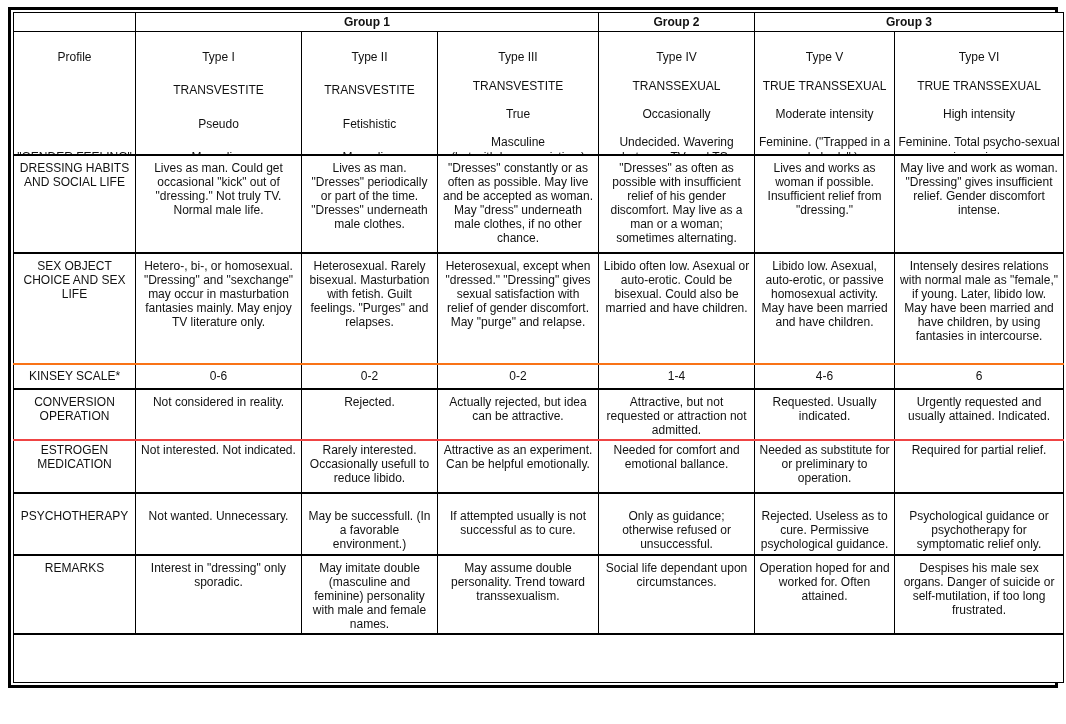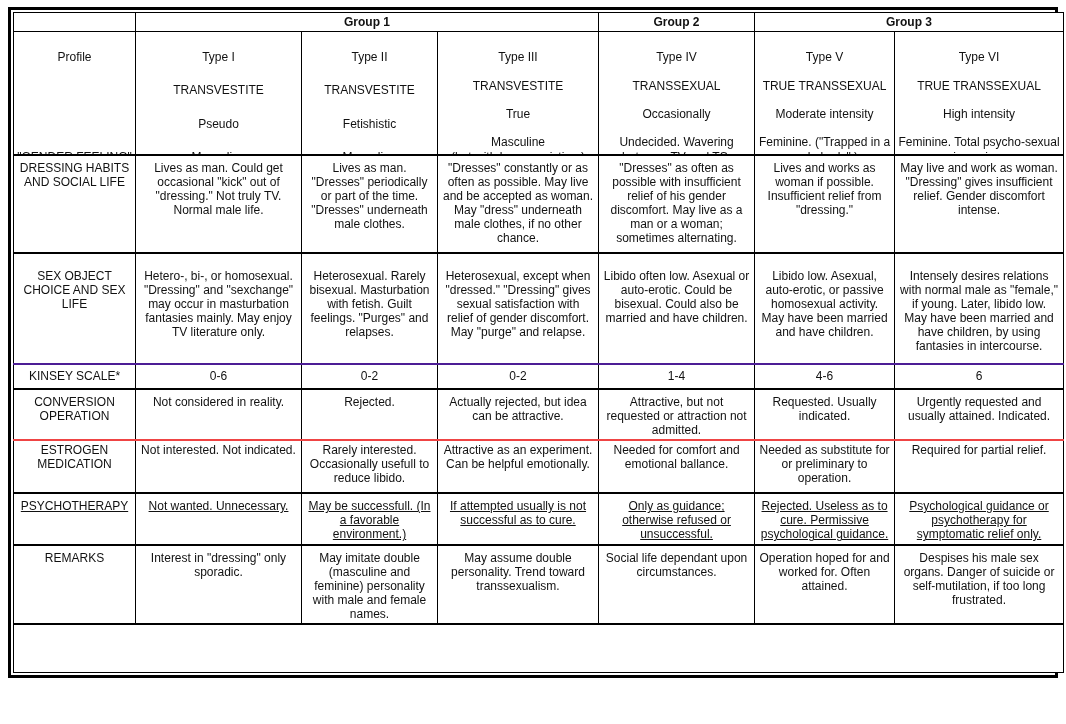--- a/index.html
+++ b/index.html
@@ -71,25 +71,25 @@
   tr.profile-row td.profile-label {
     padding: 4px 3px;
   }
   .vstack {
     display: flex;
     flex-direction: column;
     justify-content: space-between;
     height: 100%;
   }
   tr.r-dressing td { height: 98px; border-bottom: 2px solid #000; padding-top: 5px; margin-top: 28px; }
-  tr.r-sexobject td { height: 111px; border-bottom: 2px solid #4c1d95; padding-top: 15px; }
+  tr.r-sexobject td { height: 111px; border-bottom: 2px solid #f97316; padding-top: 5px; }
   tr.r-kinsey td { height: 25px; border-bottom: 2px solid #000; vertical-align: middle; padding-top: 1px; }
   tr.r-conversion td { height: 44px; border-bottom: 2px solid #ef4444; padding-top: 5px; }
   tr.r-estrogen td { height: 53px; border-bottom: 2px solid #000; }
-  tr.r-psychotherapy td { height: 51px; border-bottom: 2px solid #000; padding-top: 5px; text-decoration: underline; }
+  tr.r-psychotherapy td { height: 51px; border-bottom: 2px solid #000; padding-top: 15px; }
   tr.r-remarks td { height: 77px; border-bottom: 2px solid #000; padding-top: 5px; }
   tr.footer-row td {
     height: 40px;
     text-align: left;
     vertical-align: top;
     font-size: 11.5px;
     padding: 3px 5px;
   }
   td.label-col {
     font-size: 11.5px;

